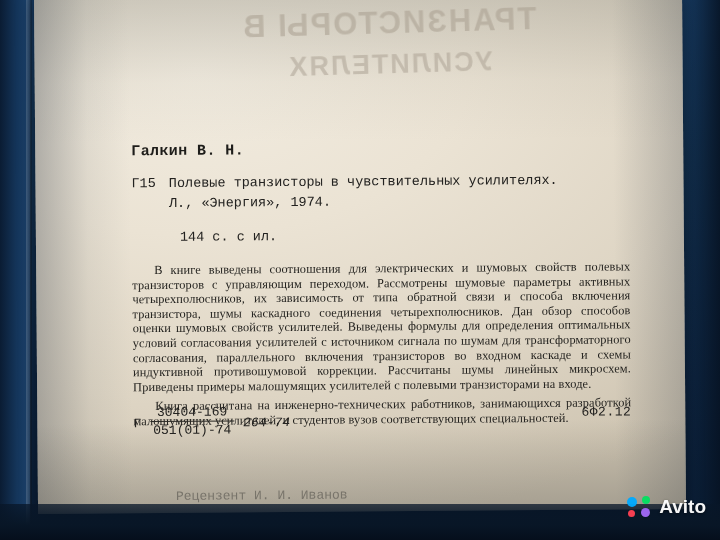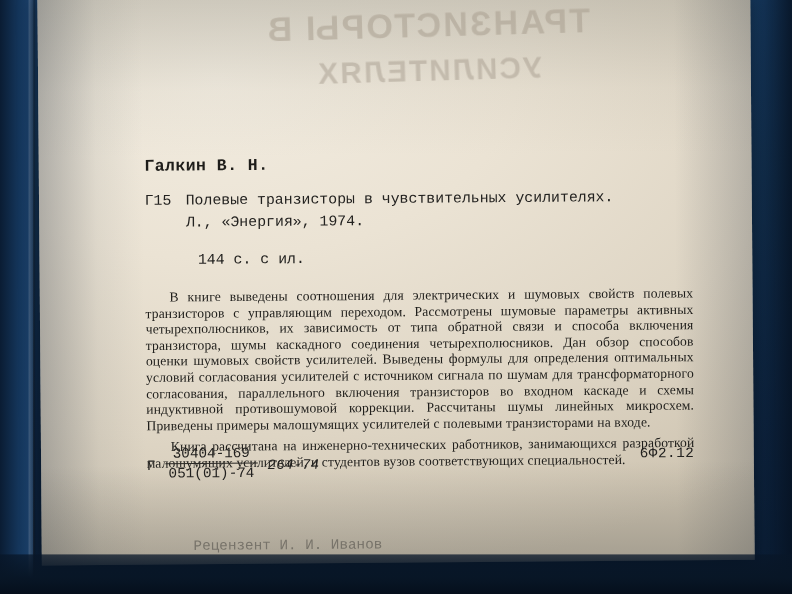--- a/index.html
+++ b/index.html
@@ -267,14 +267,23 @@
       <div class="cl-num">264-74</div>
       <div class="udk">6Ф2.12</div>
     </div>
 
     <div class="cutline">Рецензент И. И. Иванов</div>
   </div>
 
   <div class="right-band"></div>
   <div class="bottom-band"></div>
 
+  <div class="watermark">
+    <span class="wm-dots">
+      <i class="d1"></i>
+        <i class="d2"></i>
+        <i class="d3"></i>
+        <i class="d4"></i>
+    </span>
+    <span>Avito</span>
+  </div>
 
 </div>
 
 </body></html>

